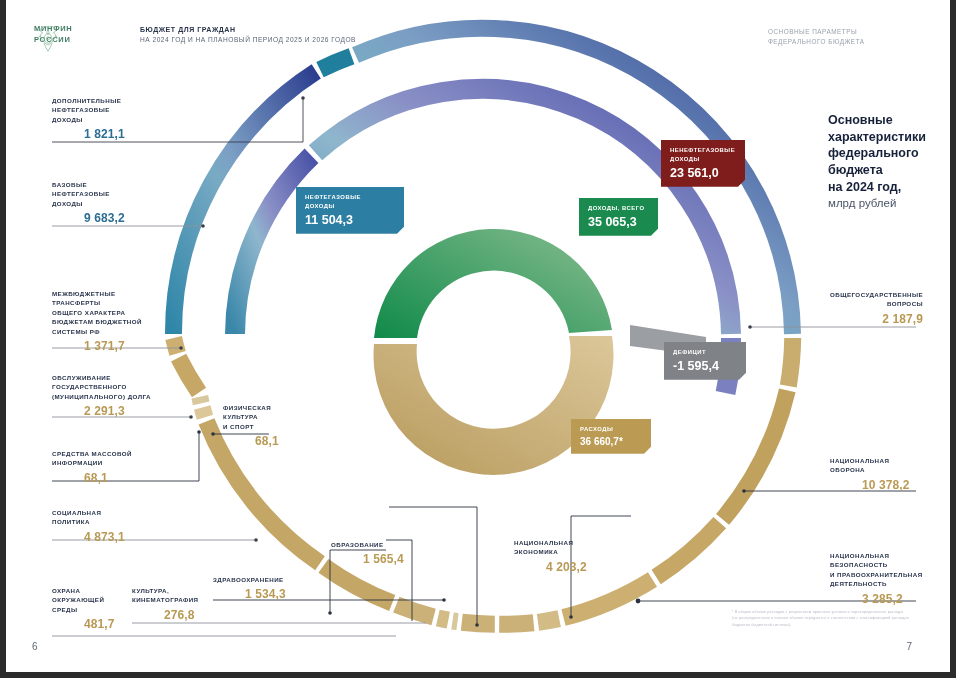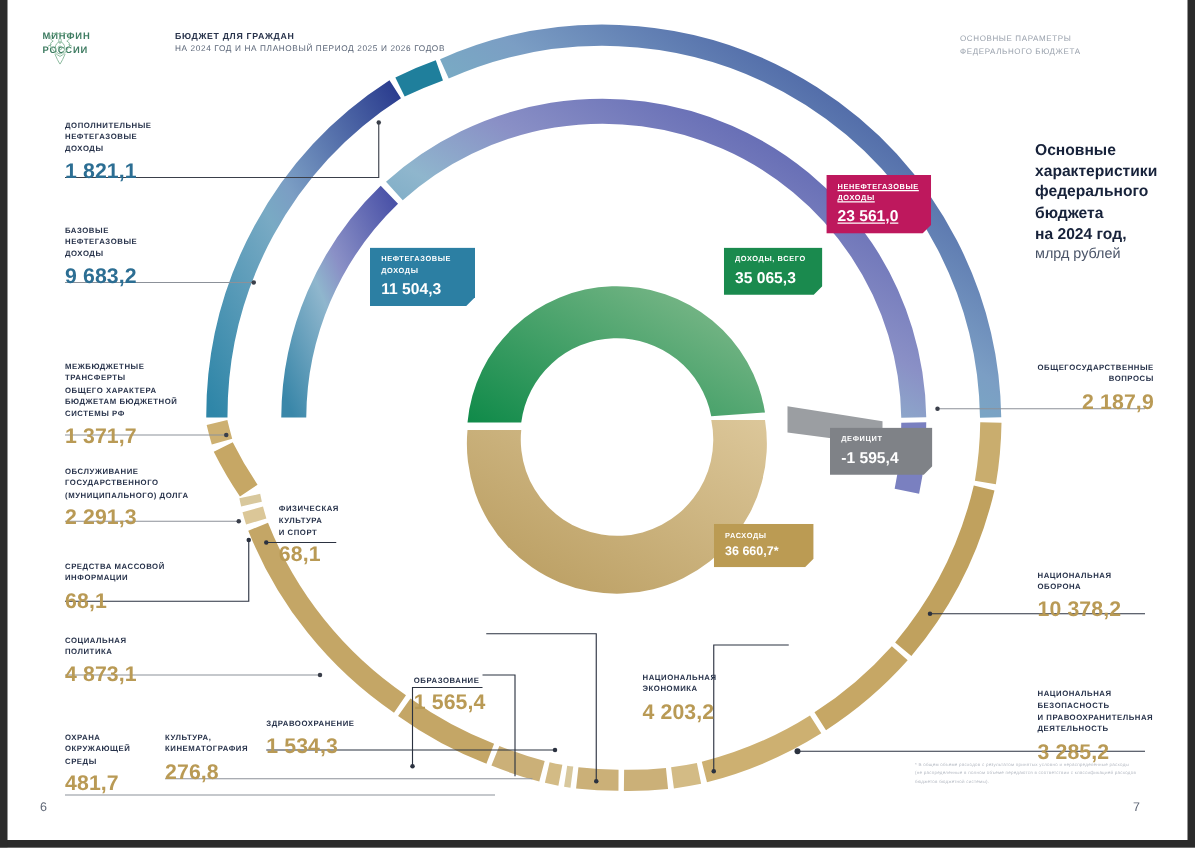--- a/index.html
+++ b/index.html
@@ -24,35 +24,35 @@
   .hdr-right div{font-size:6.4px;font-weight:400;letter-spacing:.5px;color:#9aa2ad;line-height:1.55;}
 
   
   .title-block{left:822px;top:112px;width:118px;}
   .title-block .tl{font-size:12.5px;font-weight:700;color:#17223a;line-height:1.33;}
   .title-block .sub{font-size:11.5px;font-weight:400;color:#4a5468;line-height:1.33;margin-top:1px;}
 
   
   .lbl{position:absolute;}
   .lbl .cap{font-size:6.2px;font-weight:700;letter-spacing:.45px;line-height:1.52;text-transform:uppercase;}
-  .lbl .val{font-size:17px;font-weight:700;margin-top:3px;letter-spacing:.1px;}
+  .lbl .val{font-size:12px;font-weight:700;margin-top:3px;letter-spacing:.1px;margin-left:32px;}
   .cap-blue{color:#28334b;}
   .val-blue{color:#2c6e93;}
   .cap-gold{color:#28334b;}
   .val-gold{color:#b99a55;}
 
   
   .badge{position:absolute;color:#fff;padding:6px 9px 7px 9px;box-sizing:border-box;}
   .badge .bc{font-size:5.9px;font-weight:700;letter-spacing:.5px;line-height:1.5;text-transform:uppercase;}
   .badge .bv{font-size:12.5px;font-weight:700;margin-top:2px;}
   .badge .bv.small{font-size:10px;}
   .notch{clip-path:polygon(0 0,100% 0,100% calc(100% - 7px),calc(100% - 7px) 100%,0 100%);}
 
   .badge-teal{background:#2c7fa3;}
-  .badge-navy{background:#be185d;text-decoration:underline;}
+  .badge-navy{background:#7f1d1d;}
   .badge-green{background:#1a8a4e;}
   .badge-gold{background:#bb9b53;}
   .badge-grey{background:#7f8287;}
 
   
   .footnote{right:46px;bottom:44px;width:178px;font-size:3.6px;line-height:1.75;color:#b4b9c2;letter-spacing:.2px;}
   .pg{font-size:10px;color:#5e6675;}
   .pg-left{left:26px;bottom:20px;}
   .pg-right{right:44px;bottom:20px;}
 </style>
@@ -297,21 +297,21 @@
     <div class="val val-gold">10 378,2</div>
   </div>
   <div class="lbl" style="left:824px;top:551px;">
     <div class="cap cap-gold" style="white-space:pre-line;">НАЦИОНАЛЬНАЯ
 БЕЗОПАСНОСТЬ
 И ПРАВООХРАНИТЕЛЬНАЯ
 ДЕЯТЕЛЬНОСТЬ</div>
     <div class="val val-gold">3 285,2</div>
   </div>
 
-  <div class="badge badge-teal notch" style="left:290px;top:198px;width:84px;">
+  <div class="badge badge-teal notch" style="left:290px;top:187px;width:108px;">
     <div class="bc" style="white-space:pre-line;">НЕФТЕГАЗОВЫЕ
 ДОХОДЫ</div>
     <div class="bv">11 504,3</div>
   </div>
 
   <div class="badge badge-navy notch" style="left:655px;top:140px;width:84px;">
     <div class="bc" style="white-space:pre-line;">НЕНЕФТЕГАЗОВЫЕ
 ДОХОДЫ</div>
     <div class="bv">23 561,0</div>
   </div>

